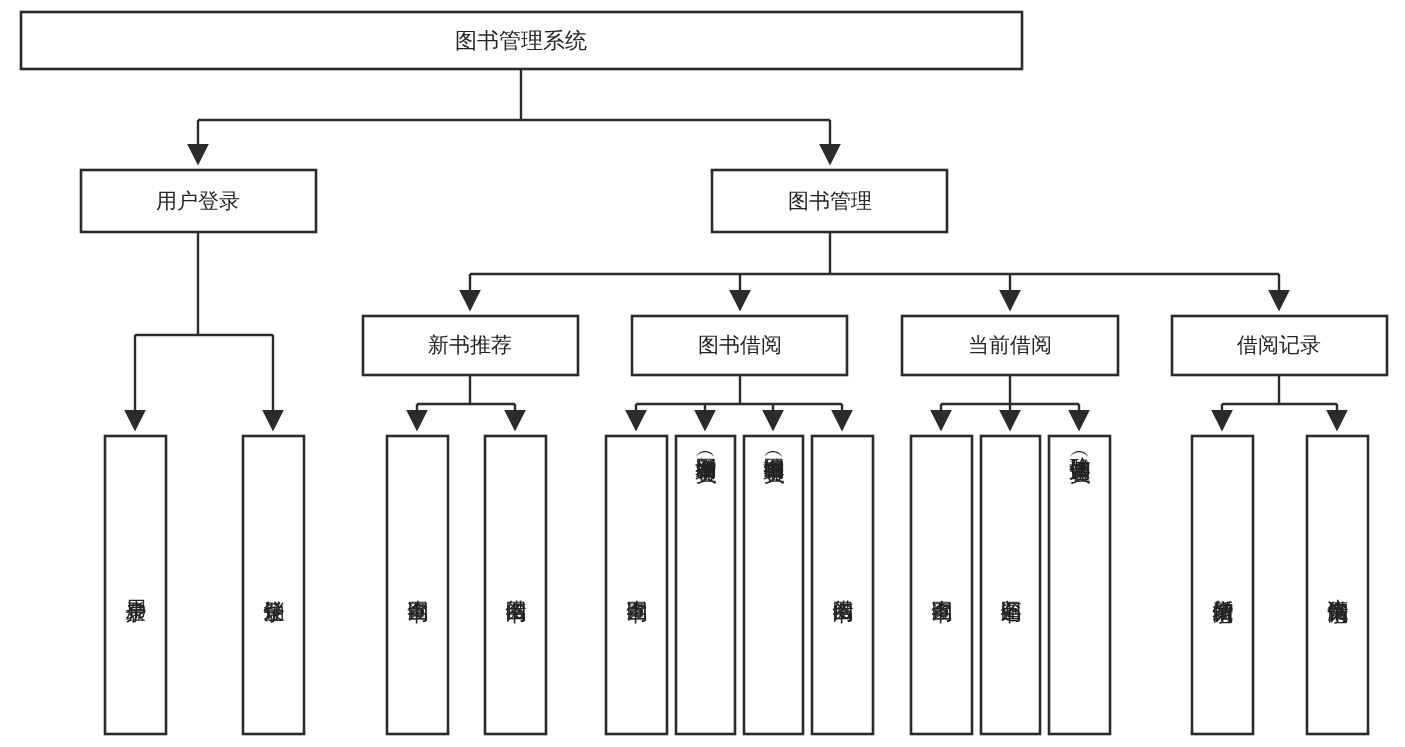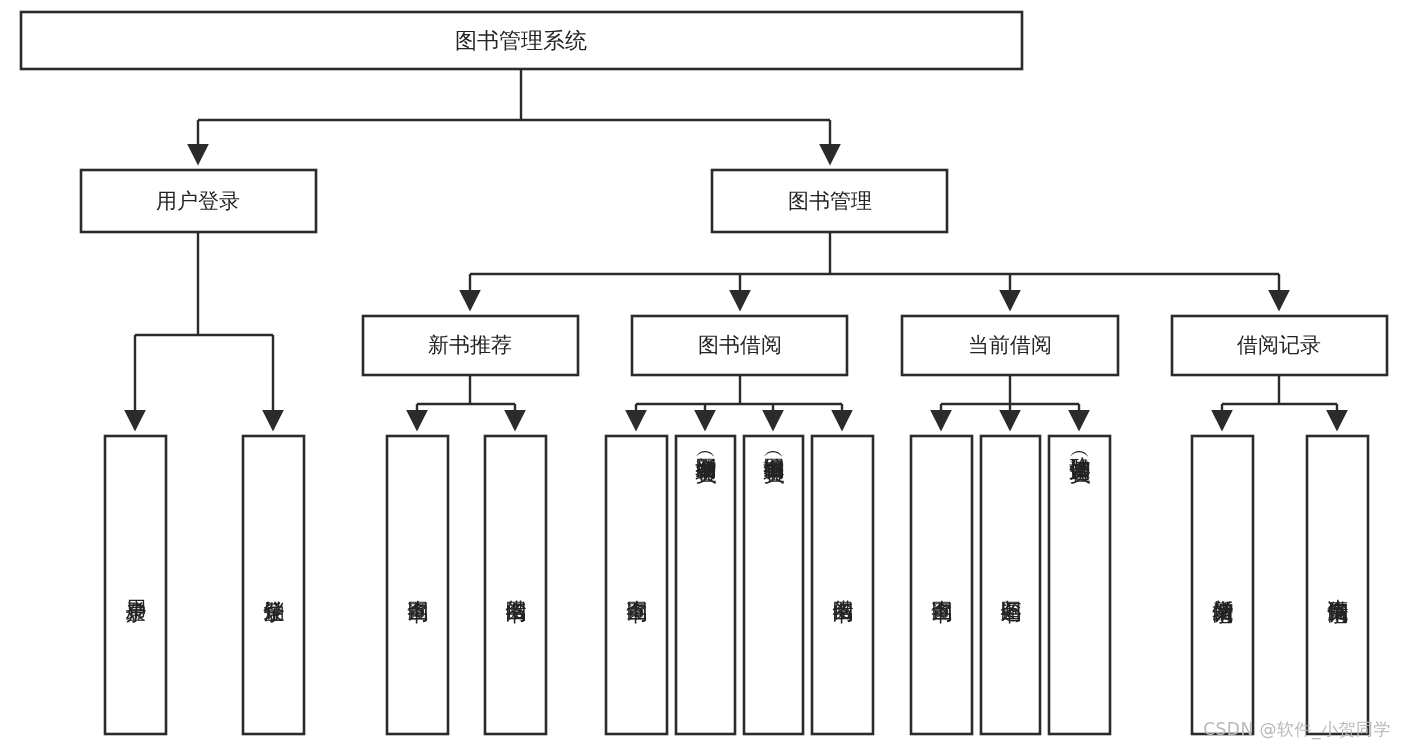--- a/index.html
+++ b/index.html
@@ -224,14 +224,13 @@
     <span class="leaf-label">确认归还（管理员）</span>
   </div>
 
   <div class="leaf-label-wrap" style="left:1192px; top:436px; width:61px; height:298px;">
     <span class="leaf-label">新增借阅记录</span>
   </div>
   <div class="leaf-label-wrap" style="left:1307px; top:436px; width:61px; height:298px;">
     <span class="leaf-label">查询借阅记录</span>
   </div>
 
-  <div class="watermark">CSDN @软件_小贺同学</div>
 </div>
 
 </body></html>

